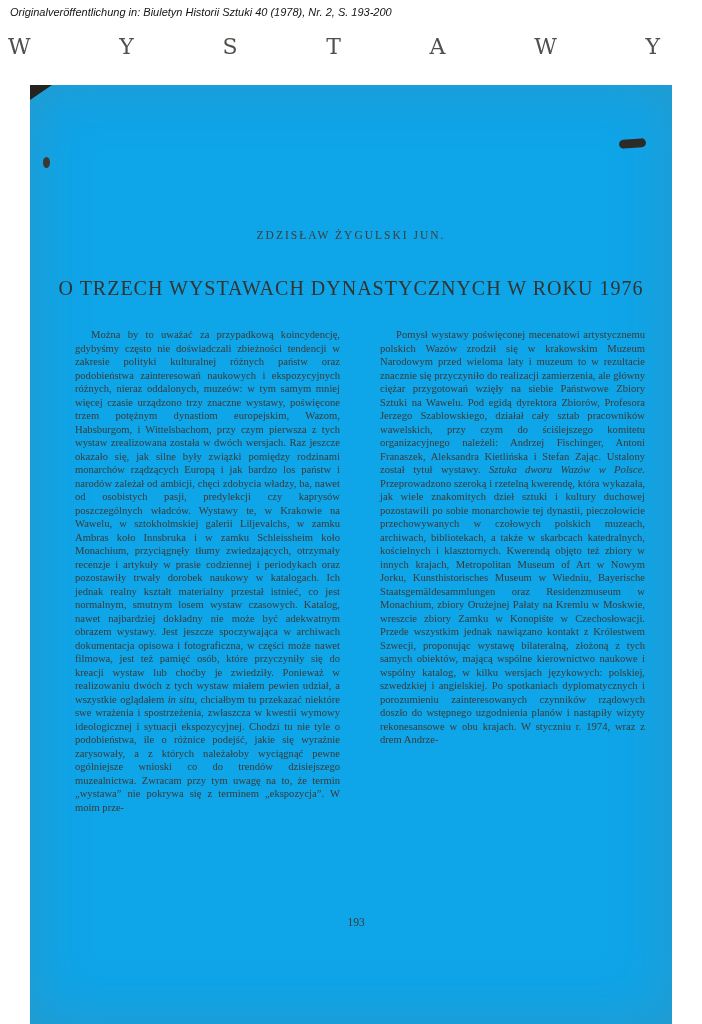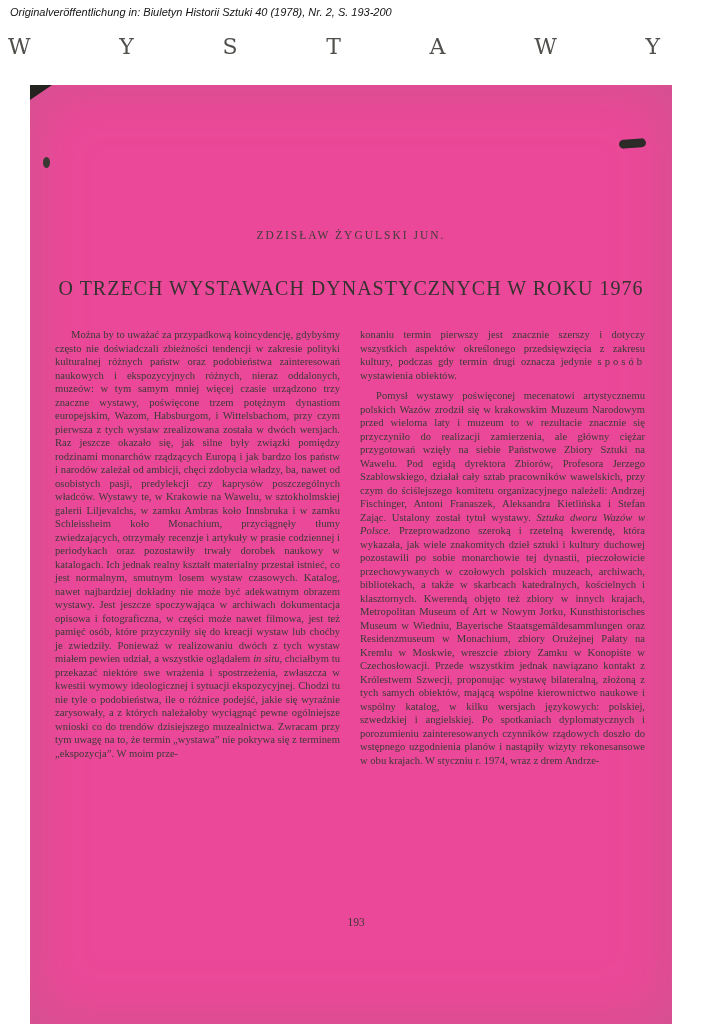--- a/index.html
+++ b/index.html
@@ -36,21 +36,21 @@
     font-size: 22px;
     color: #51504c;
   }
   .section-header span { display: inline-block; }
   .scan {
     position: absolute;
     top: 85px;
     left: 30px;
     width: 642px;
     height: 939px;
-    background: #ec4899;
+    background: #0ea5e9;
     box-shadow: inset 0 0 60px rgba(120,118,110,0.25);
   }
   .artifact { position: absolute; background: #24231f; }
   .artifact-corner {
     top: 0; left: 0; width: 22px; height: 15px;
     clip-path: polygon(0 0, 100% 0, 0 100%);
   }
   .artifact-edge {
     top: 72px; left: 13px; width: 7px; height: 11px;
     border-radius: 50%;
@@ -91,20 +91,21 @@
     width: 590px;
     display: flex;
     gap: 20px;
   }
   .col {
     width: 285px;
     font-size: 10.6px;
     line-height: 13.5px;
     text-align: justify;
     color: #3b3a36;
+    margin-left: 20px;
   }
   .col p { margin: 0; }
   .col p.indent { text-indent: 16px; }
   .col p + p { margin-top: 7px; }
   .em { font-style: italic; }
   .spaced { letter-spacing: 3px; }
   .page-number {
     position: absolute;
     top: 831px;
     left: 5px;
@@ -137,20 +138,19 @@
 
   <div class="author-line">ZDZISŁAW ŻYGULSKI JUN.</div>
 
   <h1 class="article-title">O TRZECH WYSTAWACH DYNASTYCZNYCH W ROKU 1976</h1>
 
   <div class="columns">
     <div class="col">
       <p class="indent"><span>Można by to uważać za przypadkową koincydencję, gdybyśmy często nie doświadczali zbieżności tendencji w zakresie polityki kulturalnej różnych państw oraz podobieństwa zainteresowań naukowych i ekspozycyjnych różnych, nieraz oddalonych, muzeów: w tym samym mniej więcej czasie urządzono trzy znaczne wystawy, poświęcone trzem potężnym dynastiom europejskim, Wazom, Habsburgom, i Wittelsbachom, przy czym pierwsza z tych wystaw zrealizowana została w dwóch wersjach. Raz jeszcze okazało się, jak silne były związki pomiędzy rodzinami monarchów rządzących Europą i jak bardzo los państw i narodów zależał od ambicji, chęci zdobycia władzy, ba, nawet od osobistych pasji, predylekcji czy kaprysów poszczególnych władców. Wystawy te, w Krakowie na Wawelu, w sztokholmskiej galerii Liljevalchs, w zamku Ambras koło Innsbruka i w zamku Schleissheim koło Monachium, przyciągnęły tłumy zwiedzających, otrzymały recenzje i artykuły w prasie codziennej i periodykach oraz pozostawiły trwały dorobek naukowy w katalogach. Ich jednak realny kształt materialny przestał istnieć, co jest normalnym, smutnym losem wystaw czasowych. Katalog, nawet najbardziej dokładny nie może być adekwatnym obrazem wystawy. Jest jeszcze spoczywająca w archiwach dokumentacja opisowa i fotograficzna, w części może nawet filmowa, jest też pamięć osób, które przyczyniły się do kreacji wystaw lub choćby je zwiedziły. Ponieważ w realizowaniu dwóch z tych wystaw miałem pewien udział, a wszystkie oglądałem </span><span class="em">in situ</span><span>, chciałbym tu przekazać niektóre swe wrażenia i spostrzeżenia, zwłaszcza w kwestii wymowy ideologicznej i sytuacji ekspozycyjnej. Chodzi tu nie tyle o podobieństwa, ile o różnice podejść, jakie się wyraźnie zarysowały, a z których należałoby wyciągnąć pewne ogólniejsze wnioski co do trendów dzisiejszego muzealnictwa. Zwracam przy tym uwagę na to, że termin „wystawa” nie pokrywa się z terminem „ekspozycja”. W moim prze-</span></p>
     </div>
     <div class="col">
-      <p><span>konaniu termin pierwszy jest znacznie szerszy i dotyczy wszystkich aspektów określonego przedsięwzięcia z zakresu kultury, podczas gdy termin drugi oznacza jedynie </span><span class="spaced">sposób</span><span> wystawienia obiektów.</span></p>
       <p class="indent"><span>Pomysł wystawy poświęconej mecenatowi artystycznemu polskich Wazów zrodził się w krakowskim Muzeum Narodowym przed wieloma laty i muzeum to w rezultacie znacznie się przyczyniło do realizacji zamierzenia, ale główny ciężar przygotowań wzięły na siebie Państwowe Zbiory Sztuki na Wawelu. Pod egidą dyrektora Zbiorów, Profesora Jerzego Szablowskiego, działał cały sztab pracowników wawelskich, przy czym do ściślejszego komitetu organizacyjnego należeli: Andrzej Fischinger, Antoni Franaszek, Aleksandra Kietlińska i Stefan Zając. Ustalony został tytuł wystawy. </span><span class="em">Sztuka dworu Wazów w Polsce.</span><span> Przeprowadzono szeroką i rzetelną kwerendę, która wykazała, jak wiele znakomitych dzieł sztuki i kultury duchowej pozostawili po sobie monarchowie tej dynastii, pieczołowicie przechowywanych w czołowych polskich muzeach, archiwach, bibliotekach, a także w skarbcach katedralnych, kościelnych i klasztornych. Kwerendą objęto też zbiory w innych krajach, Metropolitan Museum of Art w Nowym Jorku, Kunsthistorisches Museum w Wiedniu, Bayerische Staatsgemäldesammlungen oraz Residenzmuseum w Monachium, zbiory Orużejnej Pałaty na Kremlu w Moskwie, wreszcie zbiory Zamku w Konopiśte w Czechosłowacji. Przede wszystkim jednak nawiązano kontakt z Królestwem Szwecji, proponując wystawę bilateralną, złożoną z tych samych obiektów, mającą wspólne kierownictwo naukowe i wspólny katalog, w kilku wersjach językowych: polskiej, szwedzkiej i angielskiej. Po spotkaniach dyplomatycznych i porozumieniu zainteresowanych czynników rządowych doszło do wstępnego uzgodnienia planów i nastąpiły wizyty rekonesansowe w obu krajach. W styczniu r. 1974, wraz z drem Andrze-</span></p>
     </div>
   </div>
 
   <div class="page-number">193</div>
 
 </div>
 
 </body></html>

